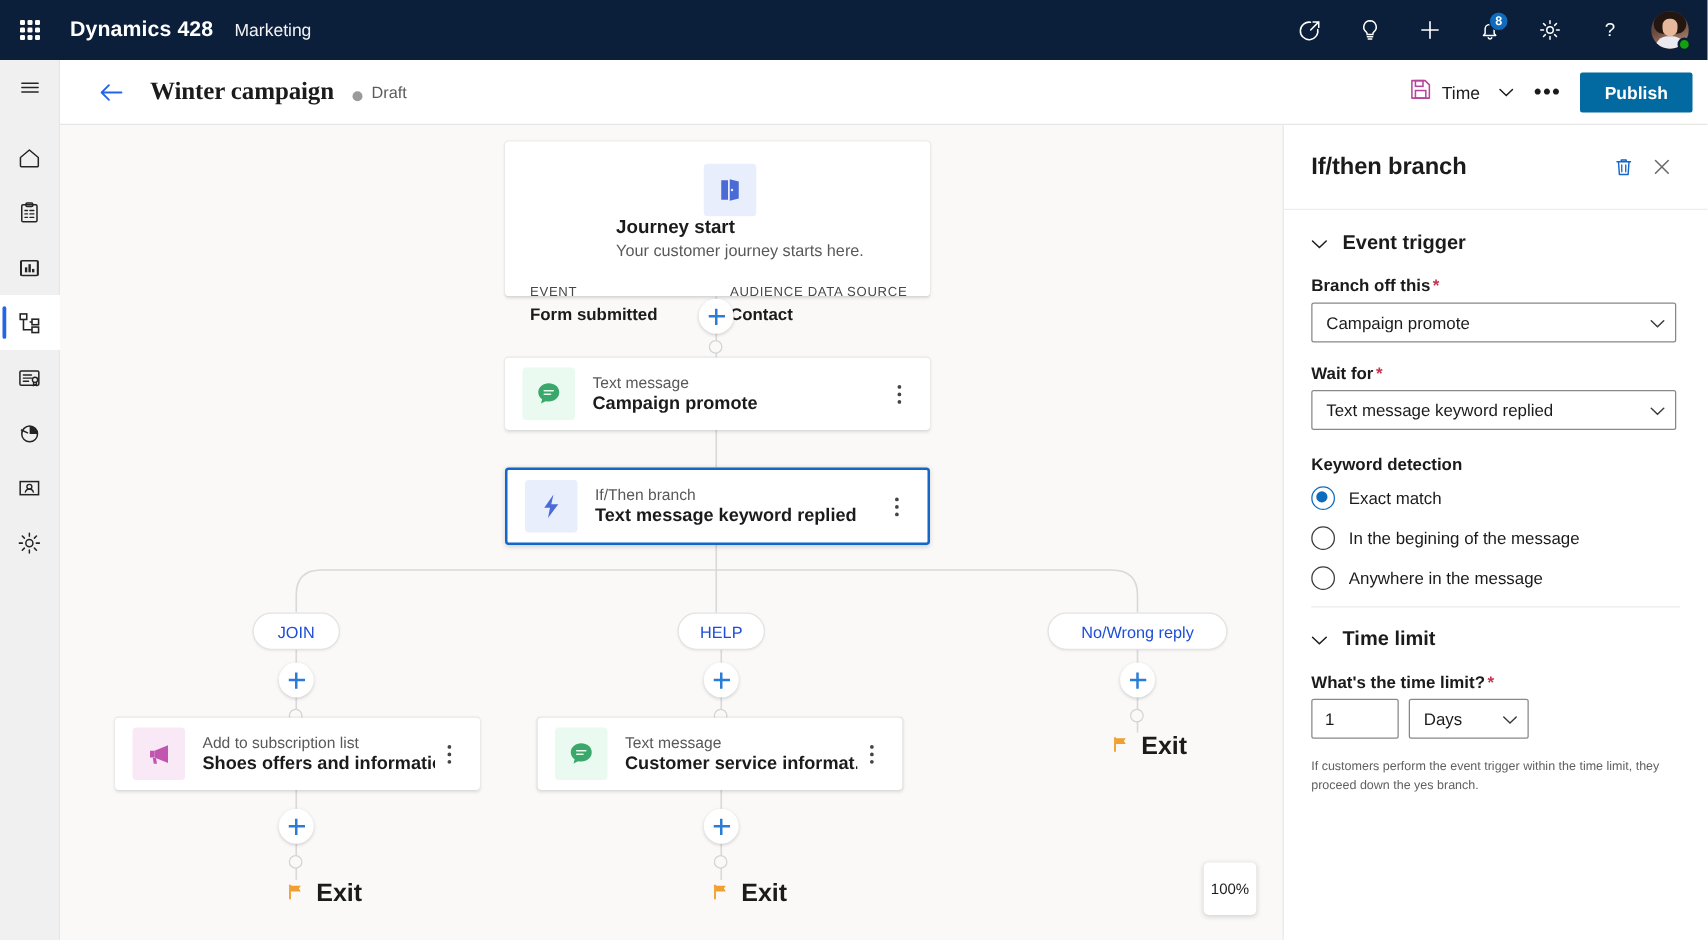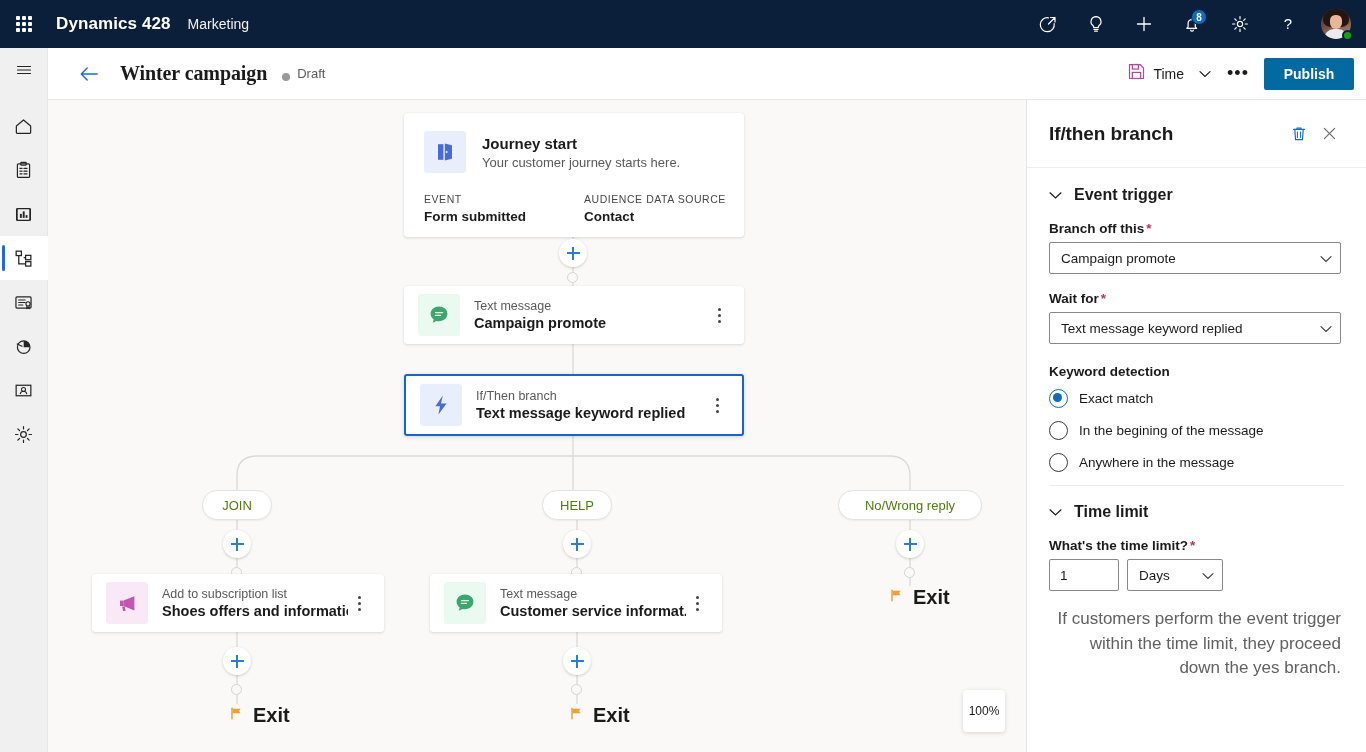--- a/index.html
+++ b/index.html
@@ -150,21 +150,21 @@
     box-shadow: 0 1px 3px rgba(0,0,0,.13), 0 0 1px rgba(0,0,0,.10);
     cursor: pointer;
   }
   .node.selected {
     border: 2px solid #1267c8;
     box-shadow: 0 1px 4px rgba(0,0,0,.16);
   }
 
   
   #n-start { left: 356px; top: 13px; width: 340px; height: 124px; }
-  #n-start .hdr { display: flex; align-items: center; padding: 18px 0 0 20px; }
+  #n-start .hdr { display: flex; align-items: center; padding: 18px 0 0 20px; flex-direction: column; }
   .sq-icon {
     width: 42px; height: 42px; border-radius: 3px; display: flex;
     align-items: center; justify-content: center; flex: 0 0 auto;
   }
   .sq-icon.blue { background: #e8eefc; }
   .sq-icon.green { background: #eafaf0; }
   .sq-icon.lblue { background: #e8eefc; }
   .sq-icon.purple { background: #f9e9f7; }
   #n-start .titles { margin-left: 16px; }
   #n-start .t1 { font-size: 15px; font-weight: bold; color: #1b1b1b; }
@@ -193,21 +193,21 @@
 
   #n-sms1 { left: 356px; top: 186px; width: 340px; height: 58px; }
   #n-branch { left: 356px; top: 274px; width: 340px; height: 62px; }
   #n-sub   { left: 44px;  top: 474px; width: 292px; height: 58px; }
   #n-sms2  { left: 382px; top: 474px; width: 292px; height: 58px; }
 
   
   .pill {
     position: absolute; height: 30px; background: #fff; border: 1px solid #e3e3e3;
     border-radius: 15px; display: flex; align-items: center; justify-content: center;
-    font-size: 13px; color: #4d7c0f; padding: 0 16px; cursor: pointer;
+    font-size: 13px; color: #1d4ed8; padding: 0 16px; cursor: pointer;
     box-shadow: 0 1px 2px rgba(0,0,0,.06);
   }
   #p-join { left: 154px; top: 390px; width: 70px; }
   #p-help { left: 494px; top: 390px; width: 70px; }
   #p-no   { left: 790px; top: 390px; width: 144px; }
 
   
   .plusbtn {
     position: absolute; width: 28px; height: 28px; border-radius: 50%;
     background: #fff; box-shadow: 0 1px 3px rgba(0,0,0,.18);
@@ -304,23 +304,22 @@
     width: 70px; height: 32px; border: 1px solid #8a8886; border-radius: 2px;
     padding: 0 10px; font-size: 13.5px; color: #1b1b1b; background: #fff;
     font-family: "Liberation Sans", sans-serif;
   }
   #unitddl {
     width: 96px; height: 32px; border: 1px solid #8a8886; border-radius: 2px;
     background: #fff; display: flex; align-items: center; padding: 0 8px 0 11px;
     cursor: pointer; font-size: 13.5px; color: #1b1b1b;
   }
   #helptext {
-    font-size: 17px; color: #616161; line-height: 1.45; margin-top: 16px;
+    font-size: 10px; color: #616161; line-height: 1.45; margin-top: 16px;
     width: 292px;
-    text-align: right;
   }
 </style>
 </head>
 <body>
 
 <div id="topnav">
   <div id="waffle">
     <div class="waffle-grid">
         <i></i>
         <i></i>

